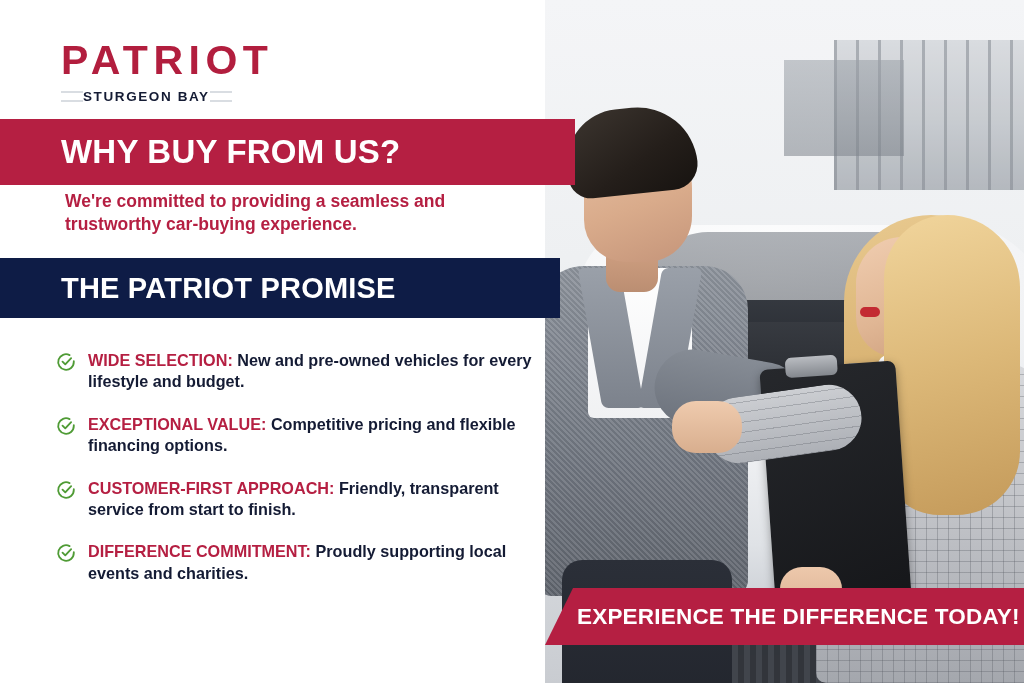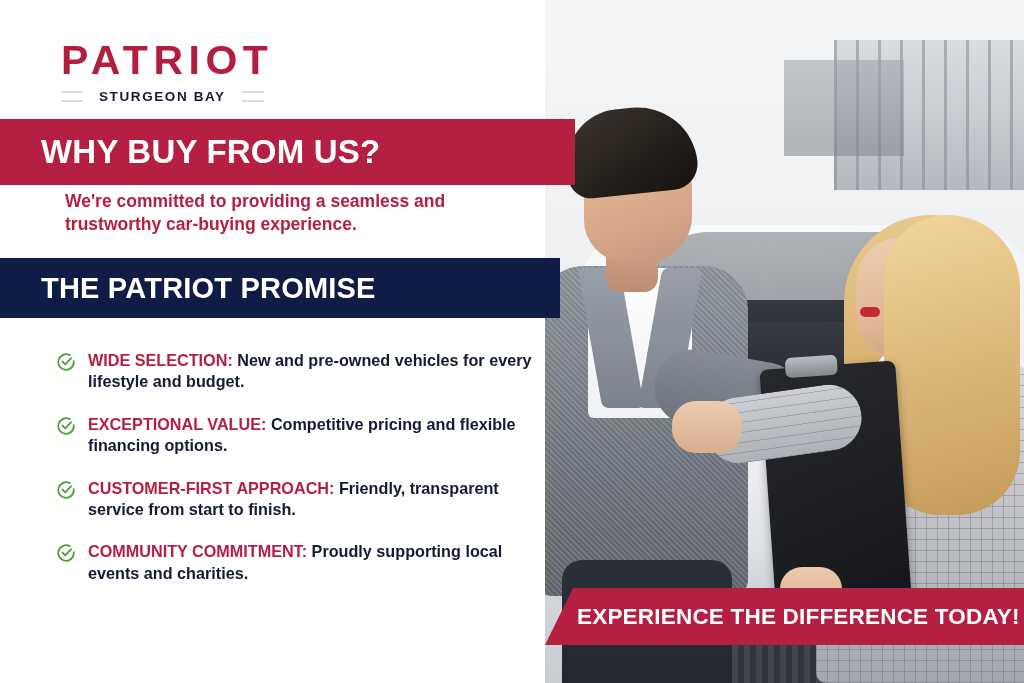--- a/index.html
+++ b/index.html
@@ -262,21 +262,21 @@
     font-size: 41px;
     font-weight: 700;
     letter-spacing: 5.5px;
     color: #b21e3e;
     line-height: 1;
     font-family: "Liberation Sans", sans-serif;
   }
   .logo-sub {
     display: flex;
     align-items: center;
-    gap: 16px;
+    gap: 0;
     margin-top: 8px;
     width: 166px;
   }
   .logo-rule {
     flex: 1 0 auto;
     width: 22px;
     height: 7px;
     border-top: 2px solid #d9dde2;
     border-bottom: 2px solid #d9dde2;
   }
@@ -305,21 +305,21 @@
     top: 258px;
     width: 560px;
     height: 60px;
     background: #0e1c46;
   }
   .band-title {
     color: #ffffff;
     font-size: 33px;
     font-weight: 700;
     letter-spacing: .2px;
-    margin-left: 41px;
+    margin-left: 61px;
     white-space: nowrap;
   }
   .band-navy .band-title { font-size: 29px; }
 
   .tagline {
     position: absolute;
     left: 65px;
     top: 190px;
     width: 470px;
     color: #b51f42;
@@ -485,21 +485,21 @@
     </div>
 
     <div class="promise-item">
       <span class="check-icon">
         <svg viewBox="0 0 24 24" width="22" height="22" fill="none" stroke="#4f9b35" stroke-width="2" stroke-linecap="round" stroke-linejoin="round">
           <path d="M20.5 11.2V12a8.5 8.5 0 1 1-4.6-7.55"></path>
           <path d="M8.2 11.6l3 3 6.4-6.8"></path>
         </svg>
       </span>
       <span class="promise-text">
-        <span class="promise-label">COMMUNITY COMMITMENT:</span><span> Proudly supporting local events and charities.</span>
+        <span class="promise-label">DIFFERENCE COMMITMENT:</span><span> Proudly supporting local events and charities.</span>
       </span>
     </div>
 
   </div>
 
   <div class="cta">
     <span class="cta-text">EXPERIENCE THE DIFFERENCE TODAY!</span>
   </div>
 
 </div>

